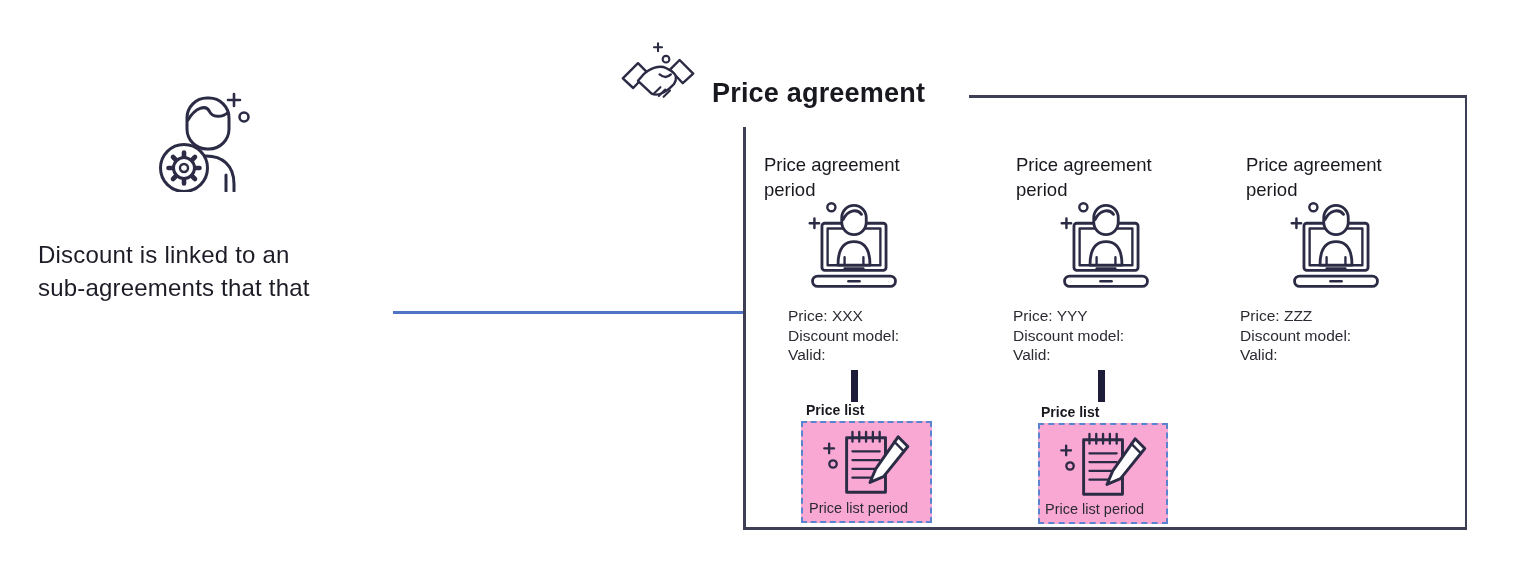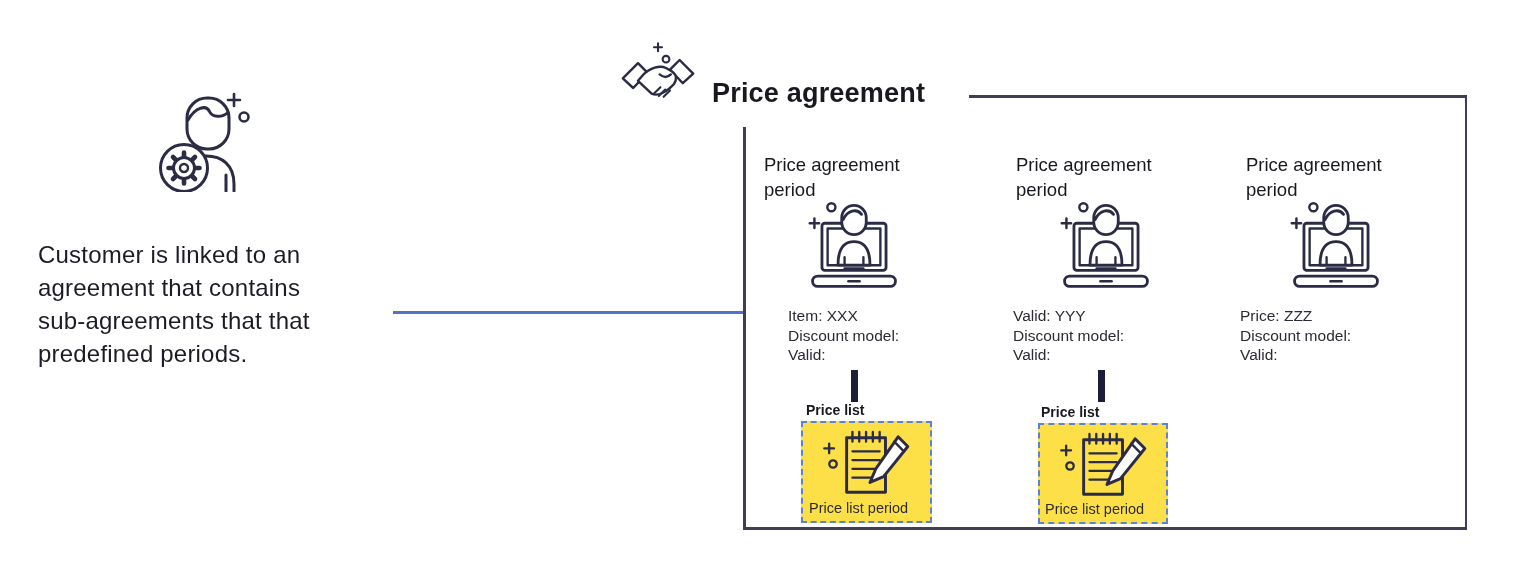--- a/index.html
+++ b/index.html
@@ -12,21 +12,21 @@
   .ic-fill{fill:#ffffff;}
   .customer-text{font-size:24px;line-height:33px;color:#1c1c26;letter-spacing:0.2px;}
   .title{font-size:27px;font-weight:bold;color:#18181f;letter-spacing:0.2px;white-space:nowrap;text-align:center;}
   .col-title{font-size:18.5px;font-weight:normal;color:#18181f;line-height:25px;}
   .item-line{font-size:15.5px;line-height:19.5px;color:#2b2b33;white-space:nowrap;}
   .pl-label{font-size:14px;font-weight:bold;color:#18181f;white-space:nowrap;text-align:center;}
   .pl-period{font-size:14.5px;color:#2b2b33;white-space:nowrap;}
   .border-line{background:#3e3e55;}
   .blue-line{background:#4f74c4;}
   .bar{background:#1d1d3a;}
-  .dash-box{border:2px dashed #5b83cf;background:#fde047;box-sizing:border-box;}
+  .dash-box{border:2px dashed #5b83cf;background:#f9a8d4;box-sizing:border-box;}
 </style>
 </head>
 <body>
 
 <svg class="abs" style="left:158px;top:86px;" width="96" height="106" viewBox="0 0 96 106">
   <g class="ic">
     <path d="M76 8 V20 M70 14 H82" stroke-width="2.6"></path>
     <circle cx="86" cy="31" r="4.5" stroke-width="2.6"></circle>
     <rect x="29" y="12" width="42" height="51" rx="20"></rect>
     <path d="M30 34 C37 22 48 18 51.5 25.5 C54 31.5 64 32 70 26.5"></path>
@@ -36,24 +36,22 @@
     <circle cx="26" cy="82" r="10.5"></circle>
     <circle cx="26" cy="82" r="4" stroke-width="2.4"></circle>
     <g stroke-width="4.6">
       <path d="M26 66.5 V70.5 M26 93.5 V97.5 M10.5 82 H14.5 M37.5 82 H41.5"></path>
       <path d="M15 71 L18 74 M34 90 L37 93 M37 71 L34 74 M18 90 L15 93"></path>
     </g>
   </g>
 </svg>
 
 <div class="abs" style="left:38px;top:238px;">
-  <div class="customer-text">Customer is linked to an</div>
-  <div class="customer-text">agreement that contains</div>
+  <div class="customer-text">Discount is linked to an</div>
   <div class="customer-text">sub-agreements that that</div>
-  <div class="customer-text">predefined periods.</div>
 </div>
 
 <div class="abs blue-line" style="left:393px;top:311px;width:351px;height:2.5px;"></div>
 
 <svg class="abs" style="left:618px;top:38px;" width="80" height="76" viewBox="0 0 100 94">
   <g class="ic">
     <path d="M50 6 V16 M45 11 H55" stroke-width="2.6"></path>
     <circle cx="60" cy="26" r="4.2" stroke-width="2.6"></circle>
     <path d="M6 50 L25 31 L37 43 L19 62 Z"></path>
     <path d="M94 44 L77 27 L65 39 L81 56 Z"></path>
@@ -80,21 +78,21 @@
     <rect x="39" y="7" width="26" height="31" rx="13" class="ic-fill"></rect>
     <path d="M40.5 22 C45 12 55 10 60 16.5"></path>
     <path class="ic-fill" d="M35 70.5 C35 52 42 45.5 52 45.5 C62 45.5 69 52 69 70.5 Z"></path>
     <path d="M42 62 V70 M62 62 V70" stroke-width="2.5"></path>
     <path d="M42 74 H62" stroke-width="2.5"></path>
     <rect x="8" y="82" width="88" height="11" rx="5.5"></rect>
     <path d="M46 87.5 H58" stroke-width="2.5"></path>
   </g>
 </svg>
 <div class="abs" style="left:788px;top:306px;">
-  <div class="item-line">Item: XXX</div>
+  <div class="item-line">Price: XXX</div>
   <div class="item-line">Discount model:</div>
   <div class="item-line">Valid:</div>
 </div>
 <div class="abs bar" style="left:851px;top:370px;width:7px;height:32px;"></div>
 <div class="abs pl-label" style="left:806px;top:402px;">Price list</div>
 <div class="abs dash-box" style="left:801px;top:421px;width:131px;height:102px;">
   <svg class="abs" style="left:14px;top:7px;" width="102" height="68" viewBox="0 0 104 70">
     <g class="ic" stroke-width="2.8">
       <path d="M12 14 V24 M7 19 H17" stroke-width="2.4"></path>
       <circle cx="16" cy="35" r="3.8" stroke-width="2.4"></circle>
@@ -118,21 +116,21 @@
     <rect x="39" y="7" width="26" height="31" rx="13" class="ic-fill"></rect>
     <path d="M40.5 22 C45 12 55 10 60 16.5"></path>
     <path class="ic-fill" d="M35 70.5 C35 52 42 45.5 52 45.5 C62 45.5 69 52 69 70.5 Z"></path>
     <path d="M42 62 V70 M62 62 V70" stroke-width="2.5"></path>
     <path d="M42 74 H62" stroke-width="2.5"></path>
     <rect x="8" y="82" width="88" height="11" rx="5.5"></rect>
     <path d="M46 87.5 H58" stroke-width="2.5"></path>
   </g>
 </svg>
 <div class="abs" style="left:1013px;top:306px;">
-  <div class="item-line">Valid: YYY</div>
+  <div class="item-line">Price: YYY</div>
   <div class="item-line">Discount model:</div>
   <div class="item-line">Valid:</div>
 </div>
 <div class="abs bar" style="left:1098px;top:370px;width:7px;height:32px;"></div>
 <div class="abs pl-label" style="left:1041px;top:404px;">Price list</div>
 <div class="abs dash-box" style="left:1038px;top:423px;width:130px;height:101px;">
   <svg class="abs" style="left:14px;top:7px;" width="102" height="68" viewBox="0 0 104 70">
     <g class="ic" stroke-width="2.8">
       <path d="M12 14 V24 M7 19 H17" stroke-width="2.4"></path>
       <circle cx="16" cy="35" r="3.8" stroke-width="2.4"></circle>

